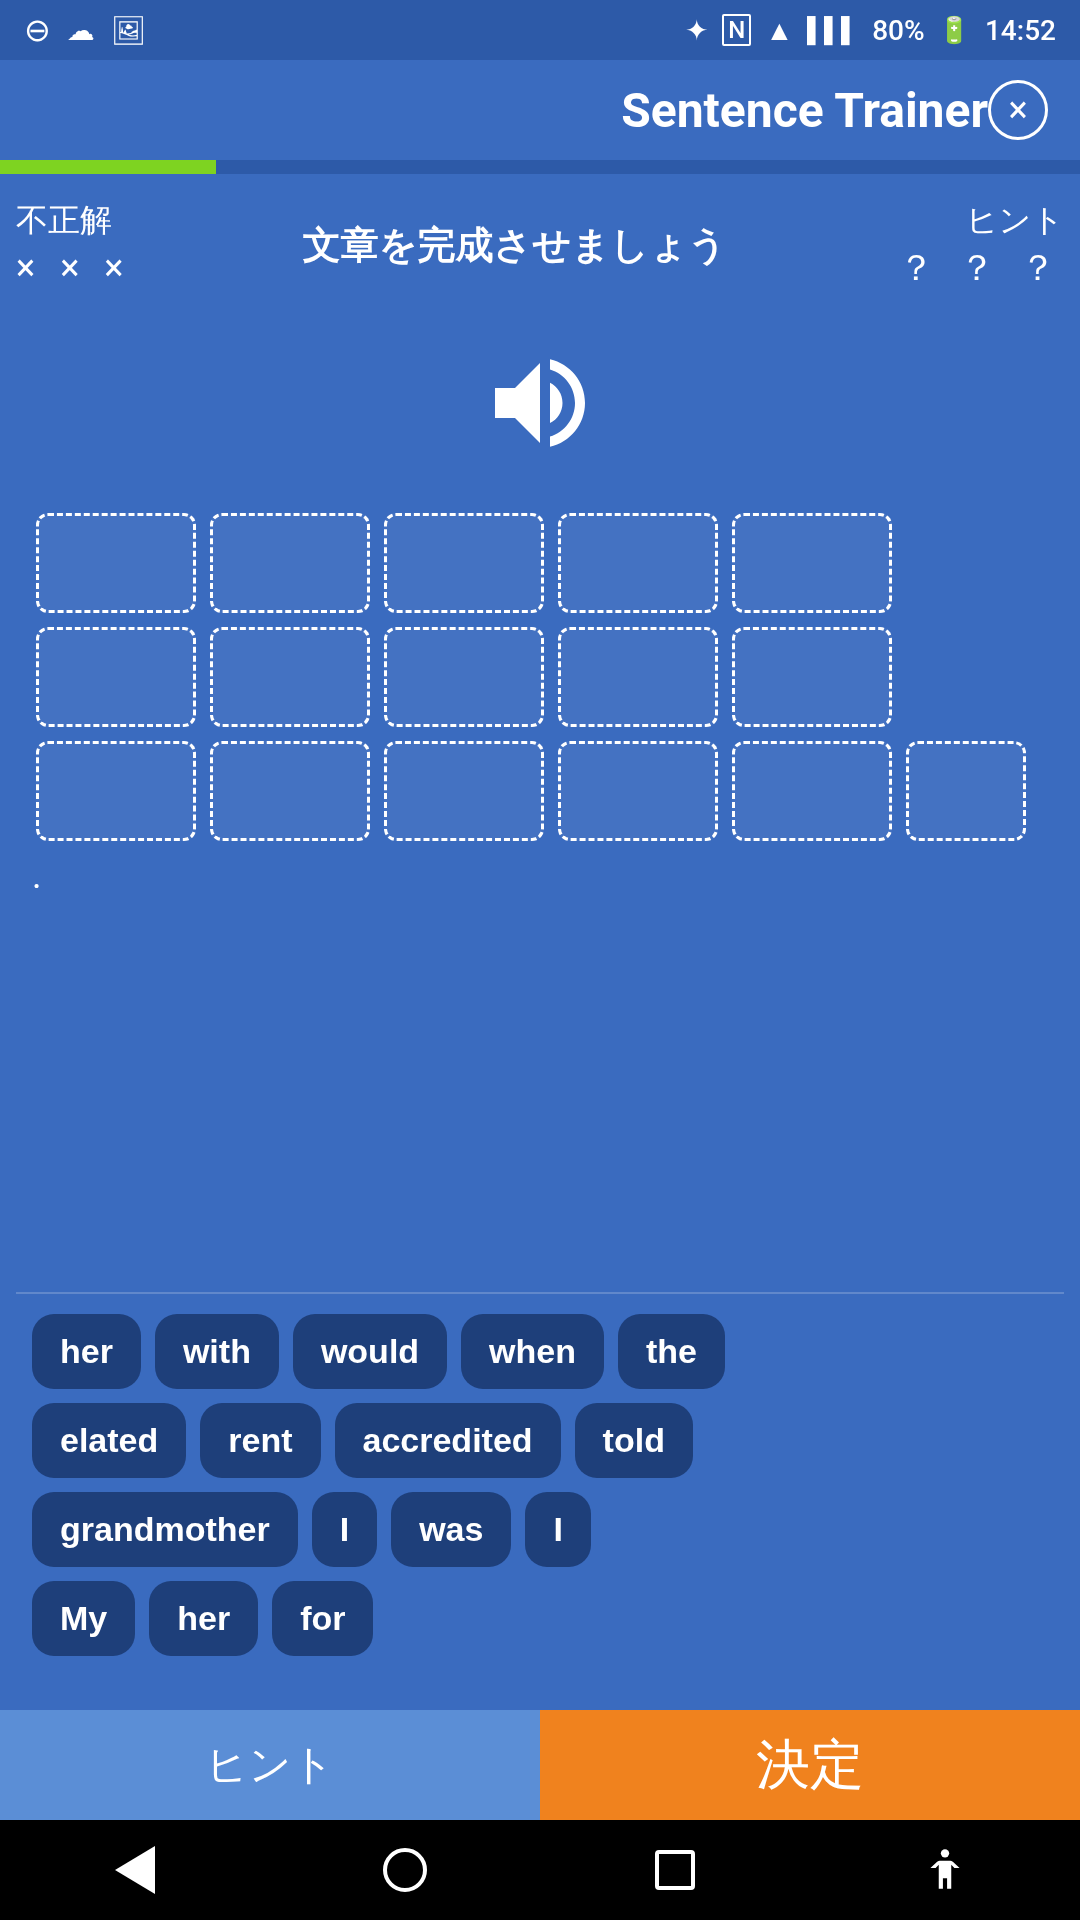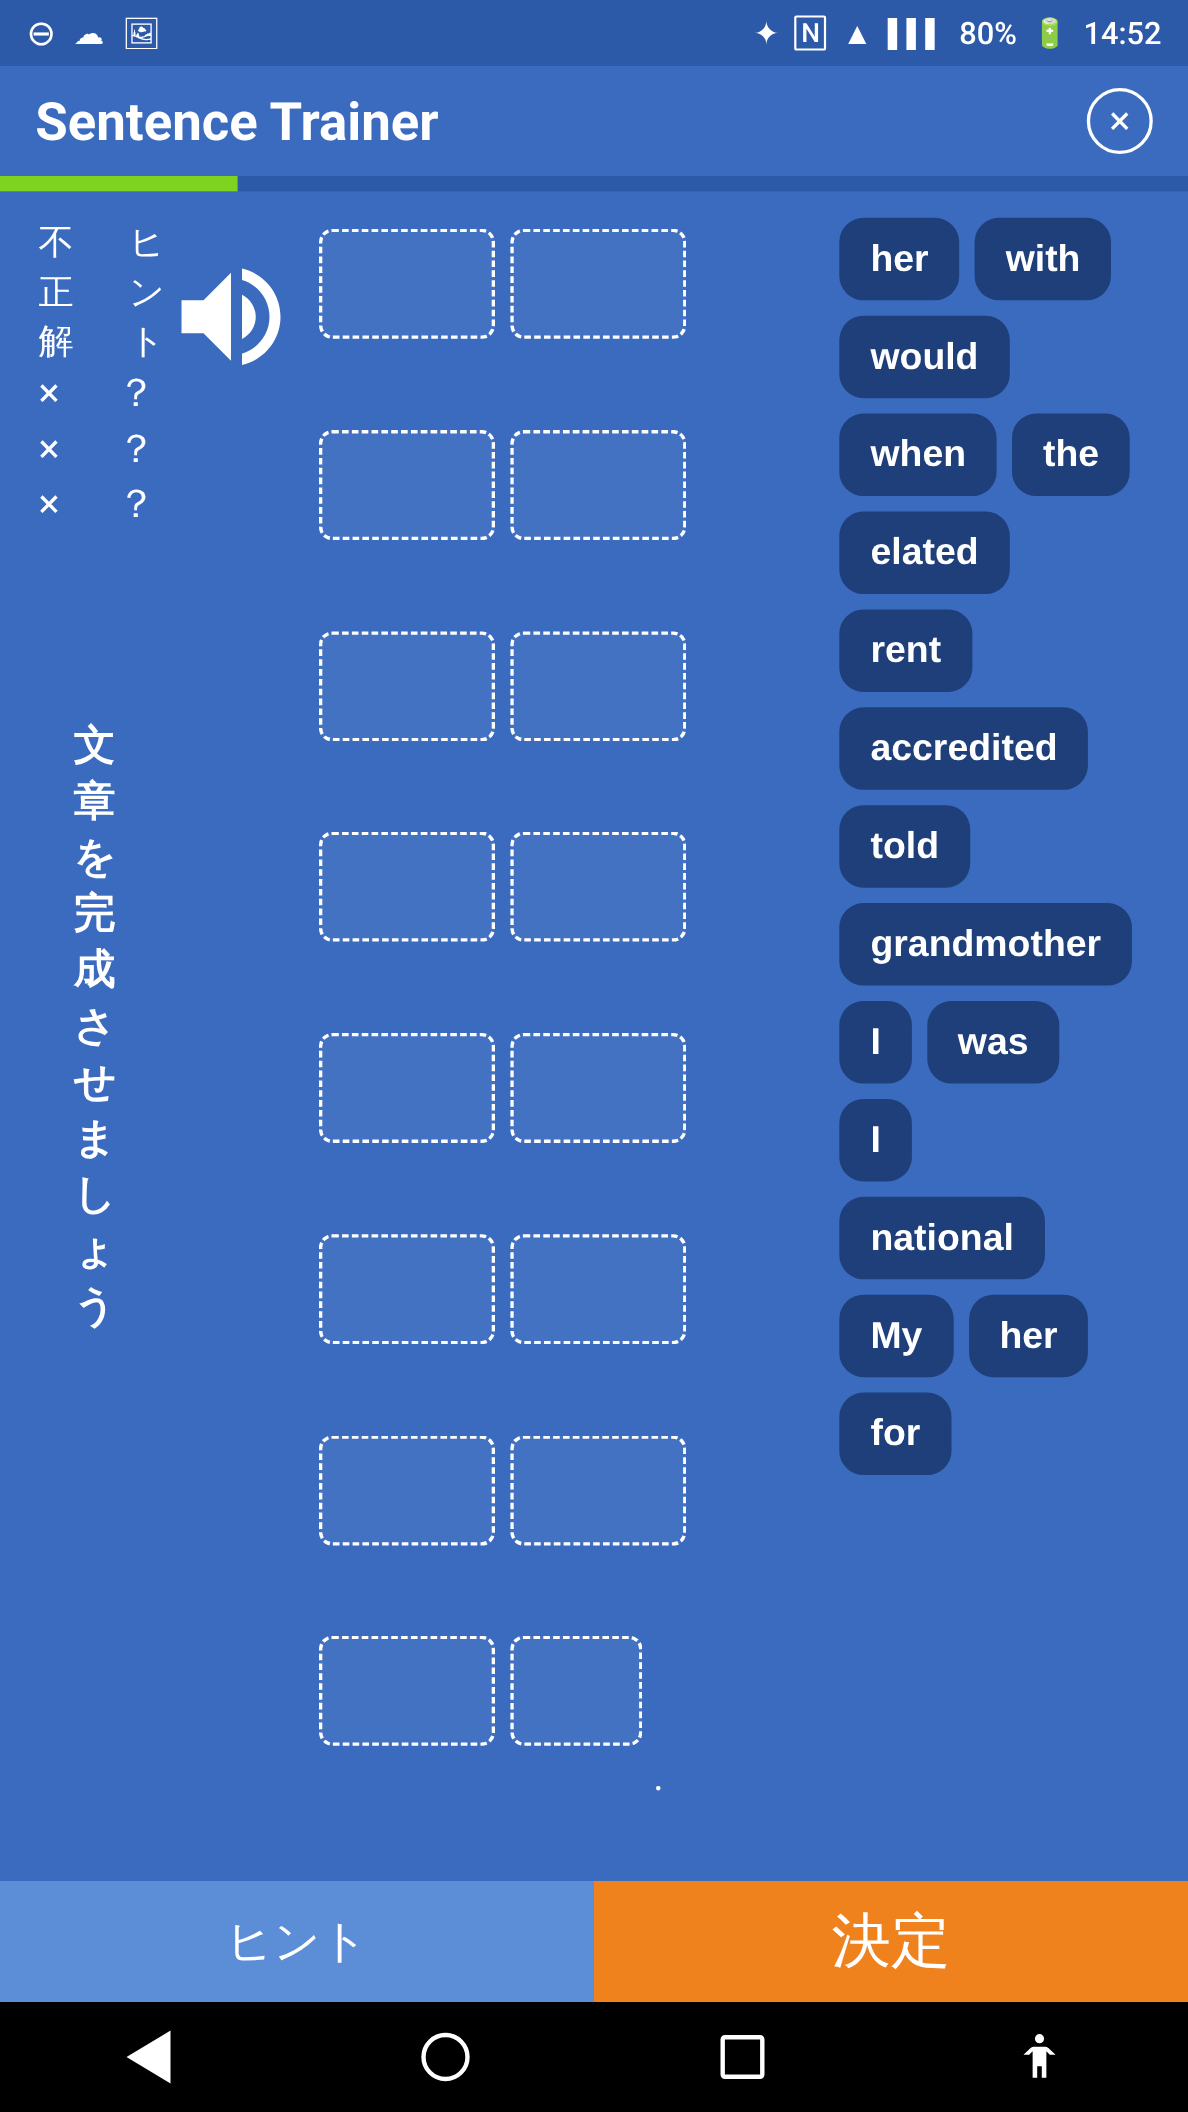--- a/index.html
+++ b/index.html
@@ -37,21 +37,21 @@
       font-size: 28px;
       font-weight: 500;
     }
 
     
     .app-header {
       background: #3a6bbf;
       height: 100px;
       display: flex;
       align-items: center;
-      justify-content: space-between;
+      justify-content: flex-end;
       padding: 0 32px;
       color: white;
     }
     .app-title {
       font-size: 48px;
       font-weight: bold;
     }
     .close-btn {
       width: 60px;
       height: 60px;
@@ -73,23 +73,23 @@
     }
     .progress-bar-fill {
       height: 100%;
       background: #7ed321;
       width: 20%;
     }
 
     
     .main-content {
       flex: 1;
-      padding: 24px 35px;
-      display: flex;
-      flex-direction: row;
+      padding: 24px 16px;
+      display: flex;
+      flex-direction: column;
     }
 
     
     .score-row {
       display: flex;
       justify-content: space-between;
       align-items: flex-start;
       color: white;
       margin-bottom: 20px;
     }
@@ -340,21 +340,20 @@
       <button class="word-chip">accredited</button>
       <button class="word-chip">told</button>
     </div>
     <div class="word-chips-row">
       <button class="word-chip">grandmother</button>
       <button class="word-chip">I</button>
       <button class="word-chip">was</button>
       <button class="word-chip">I</button>
     </div>
     <div class="word-chips-row">
-      <button class="word-chip">national</button>
       <button class="word-chip">My</button>
       <button class="word-chip">her</button>
       <button class="word-chip">for</button>
     </div>
   </div>
 
 </div>
 
 <div class="bottom-buttons">
   <button class="hint-btn">ヒント</button>

